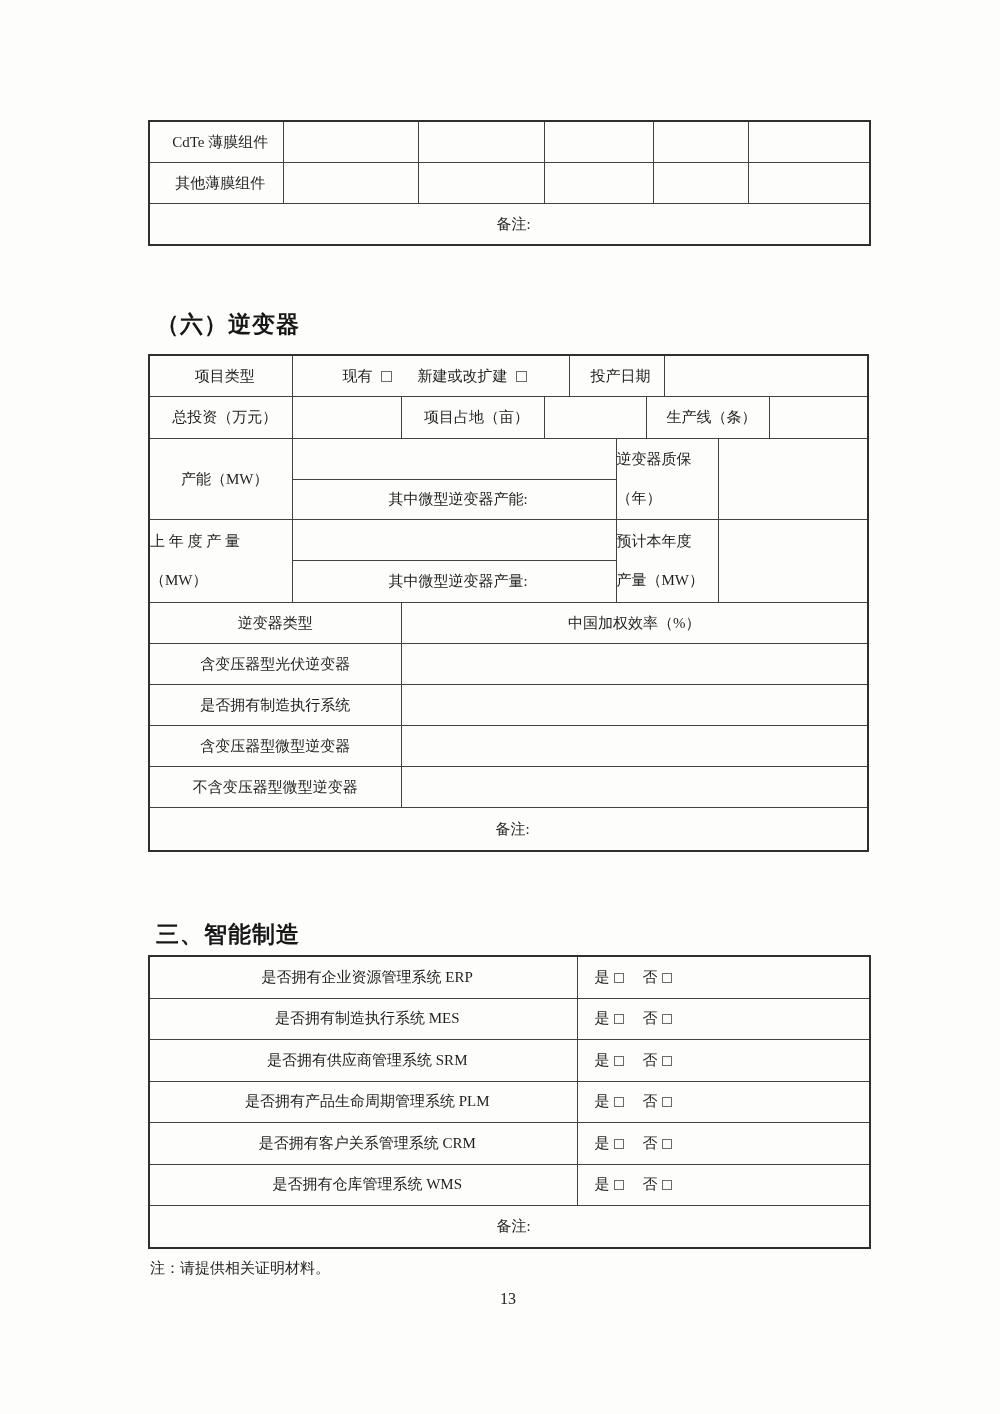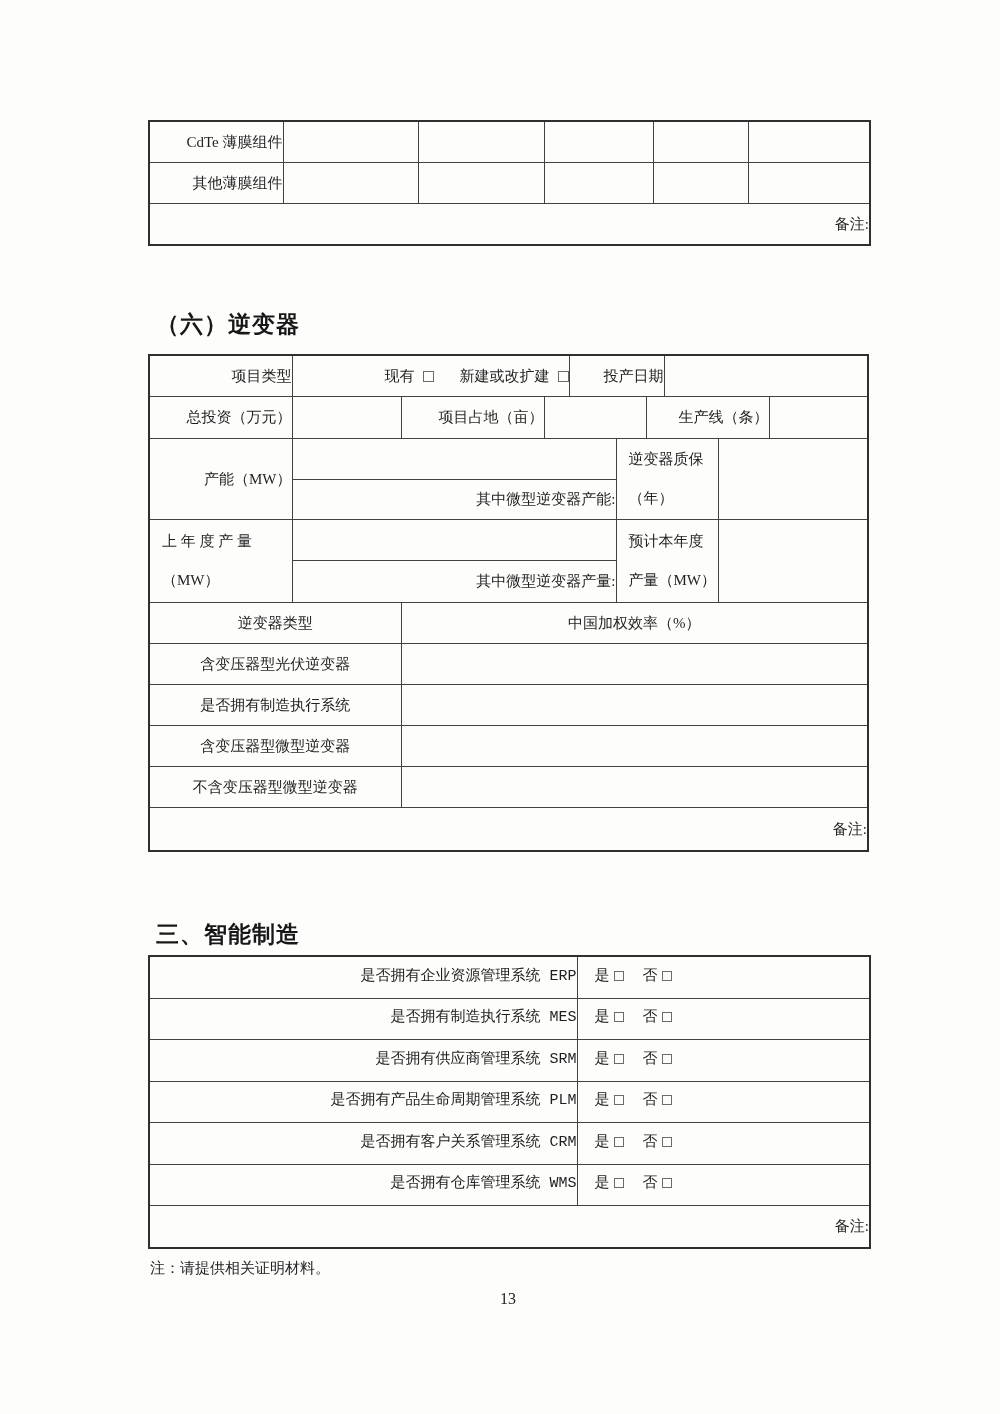--- a/index.html
+++ b/index.html
@@ -19,29 +19,29 @@
     background:transparent;
   }
   table.frame { border:2px solid #2f2f2f; }
   td {
     border:1px solid #424242;
     font-size:15px; color:#1f1f1f;
     padding:0; overflow:hidden;
     vertical-align:middle;
     line-height:1.25;
   }
-  .lbl { padding-left:8px; text-align:right;margin-left:44px; }
+  .lbl { padding-left:8px; text-align:center;margin-left:44px; }
   .ctr { text-align:center; }
   .h40 td { height:40px; }
   .h41 td { height:41px; }
   .h39 td { height:39px; }
   .h42 td { height:42px; }
-  .smartrow td { height:40.5px;font-family:Liberation Mono, monospace; }
+  .smartrow td { height:40.5px; }
   .two-line div { line-height:39px; white-space:nowrap; }
-  .two-line { padding-left:12px; }
+  .two-line { padding-left:0; }
   .cbx {
     display:inline-block; width:9px; height:9px;
     border:1px solid #6b6b6b; background:transparent;
     vertical-align:-1px; margin-left:8px;
   }
   .cbx.first { margin-right:26px; }
   .ans .cbx { width:8px; height:8px; margin-left:4px; }
   .ans .cbx.first { margin-right:19px; }
   .ans { padding-left:17px; }
   h2.kai {

